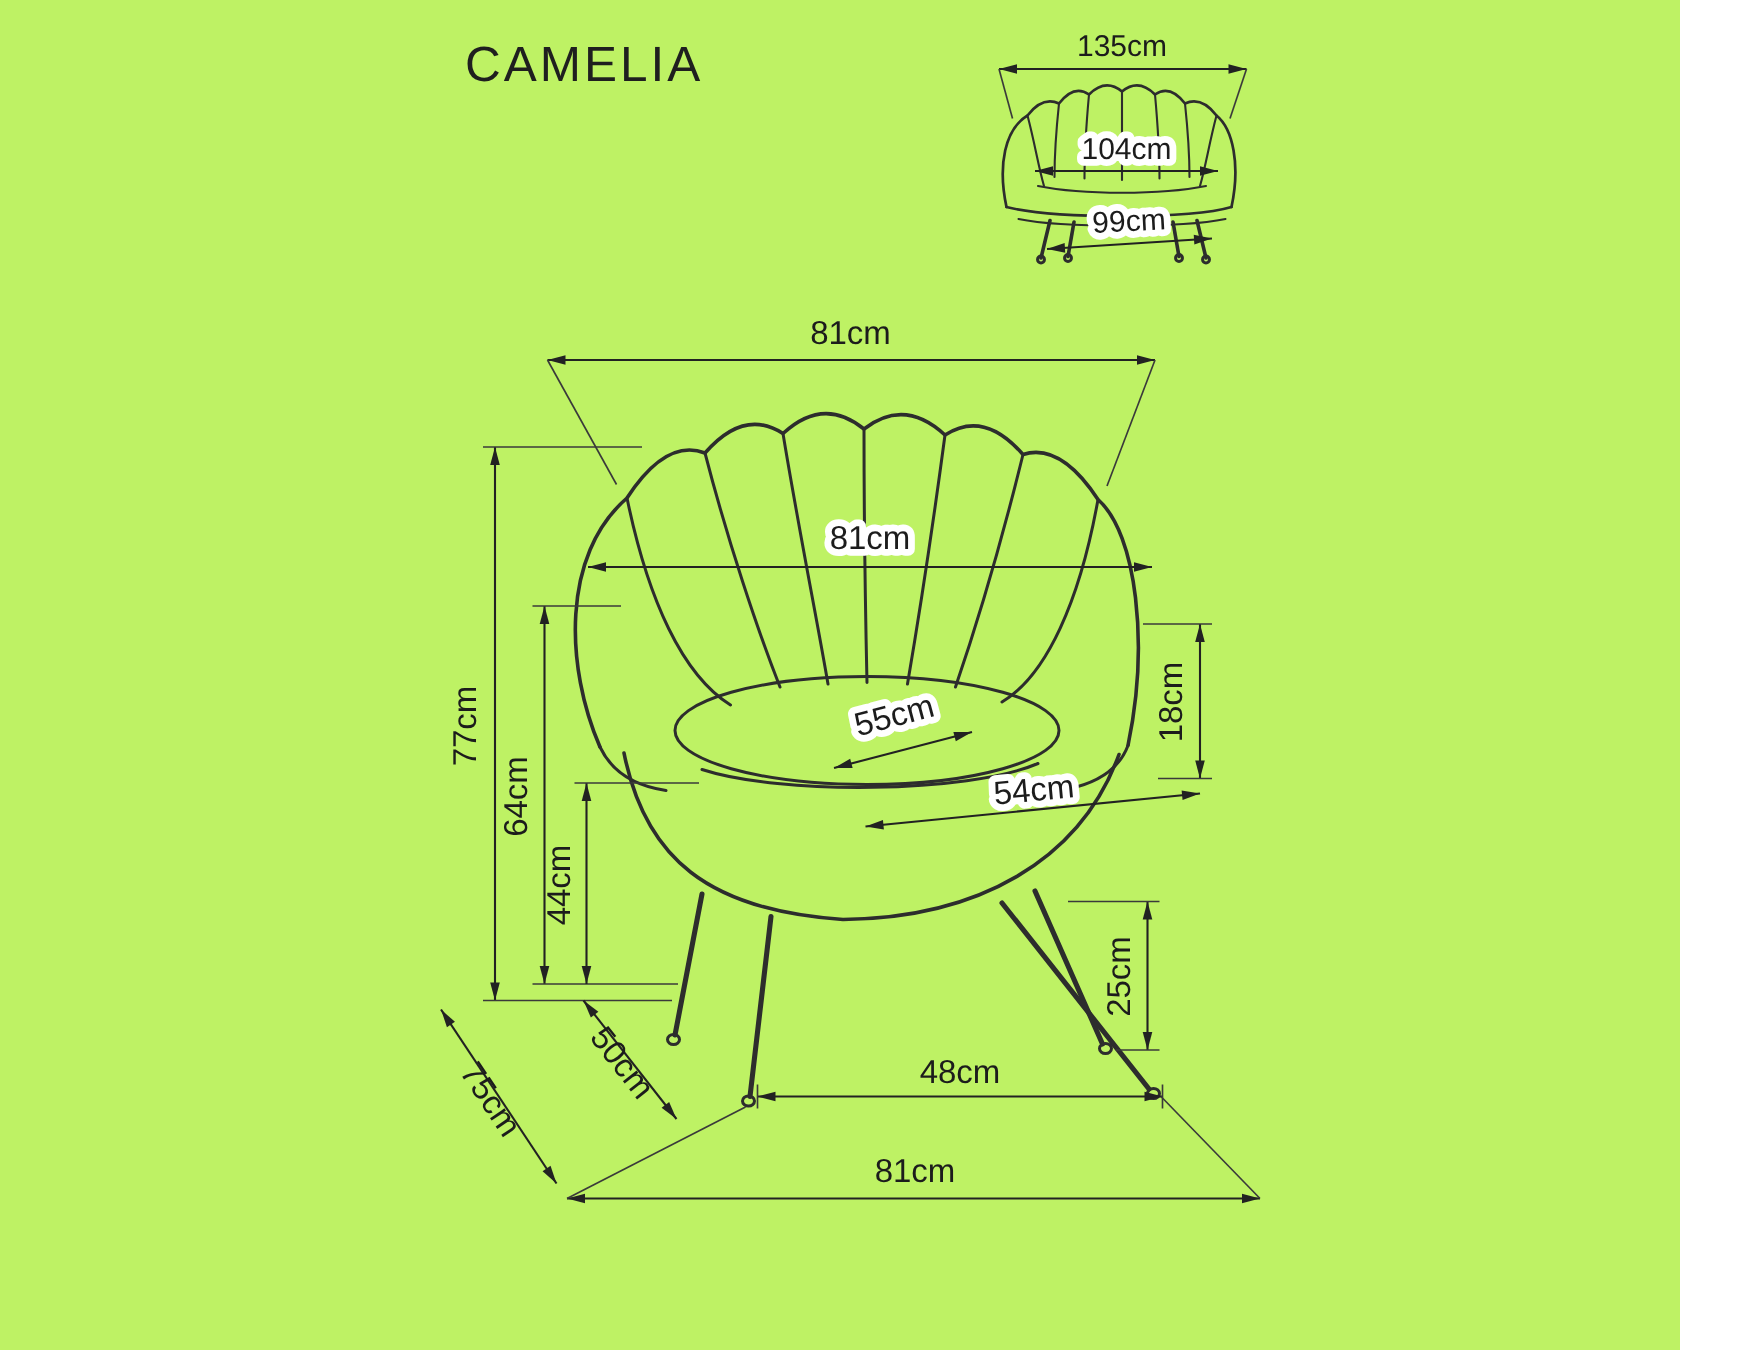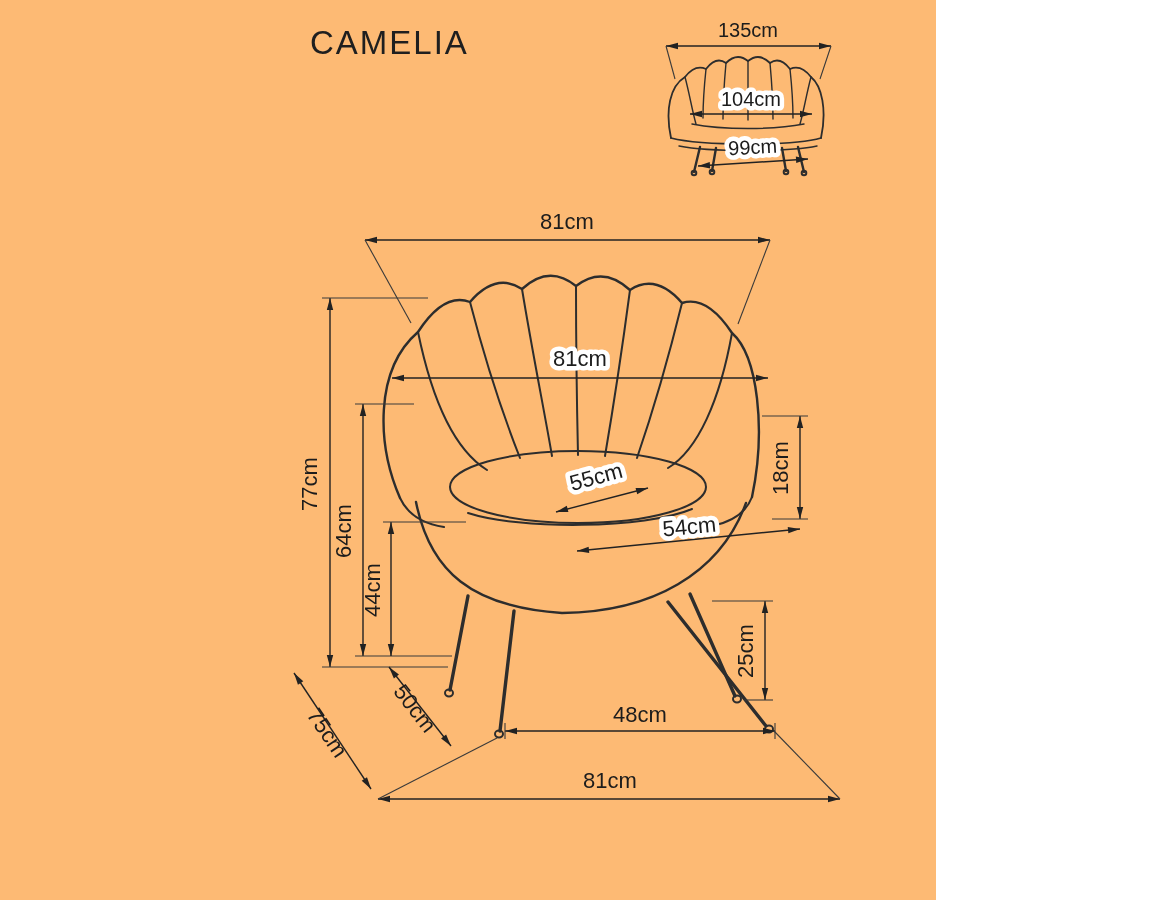--- a/index.html
+++ b/index.html
@@ -1,16 +1,16 @@
 <!DOCTYPE html>
 <html><head>
 <meta charset="utf-8">
 <style>
   html,body{margin:0;padding:0;background:#ffffff;}
-  .canvas{position:relative;width:936px;height:900px;background:#fdba74;overflow:hidden;
+  .canvas{position:relative;width:1120px;height:900px;background:#bef264;overflow:hidden;
           font-family:"Liberation Sans",sans-serif;}
   svg{position:absolute;left:0;top:0;}
   svg text{font-family:"Liberation Sans",sans-serif;fill:#1c1c1c;}
   .title{font-size:33px;font-weight:500;letter-spacing:2px;fill:#1f1f1f;}
   .dim-label{font-size:22px;}
   .dim-label-sm{font-size:20px;}
   .halo{stroke:#ffffff;stroke-width:9px;paint-order:stroke;stroke-linejoin:round;}
   .outline{fill:none;stroke:#2d2d2d;stroke-width:2.4;stroke-linecap:round;stroke-linejoin:round;}
   .seam{fill:none;stroke:#2d2d2d;stroke-width:2;stroke-linecap:round;}
   .thin{fill:none;stroke:#2d2d2d;stroke-width:1.8;stroke-linecap:round;stroke-linejoin:round;}

